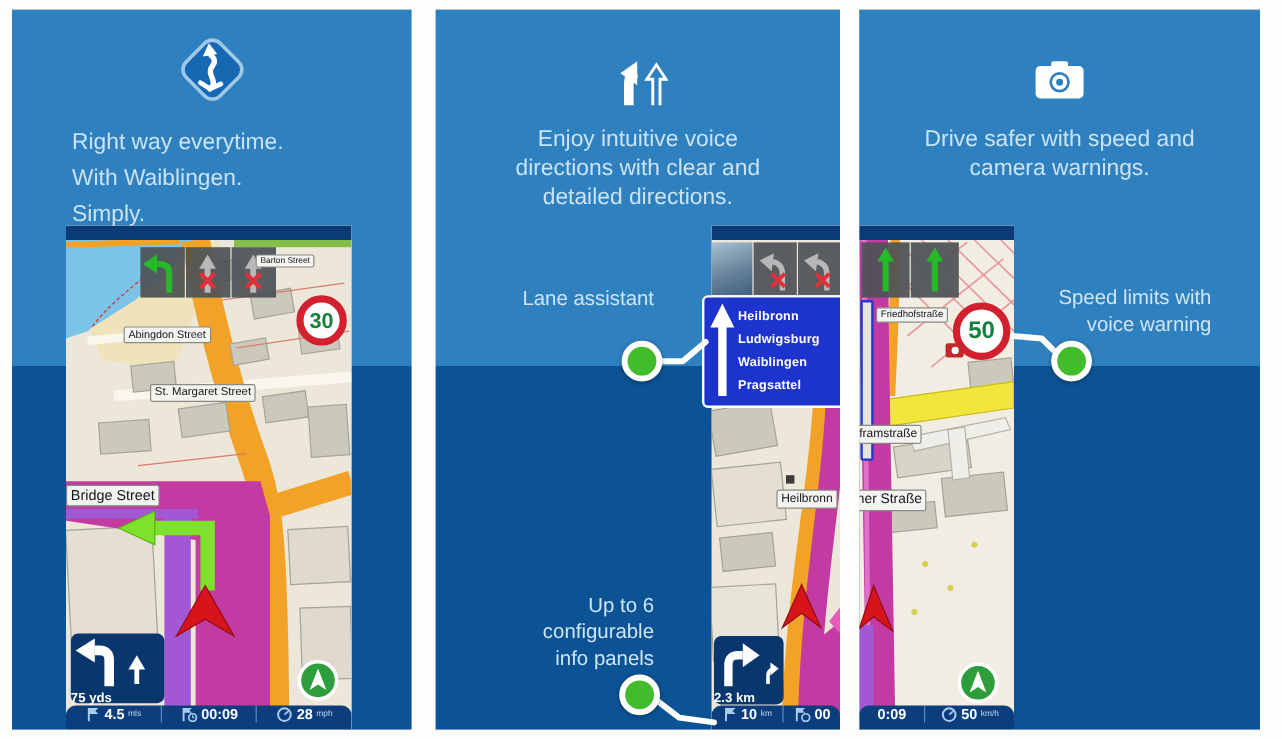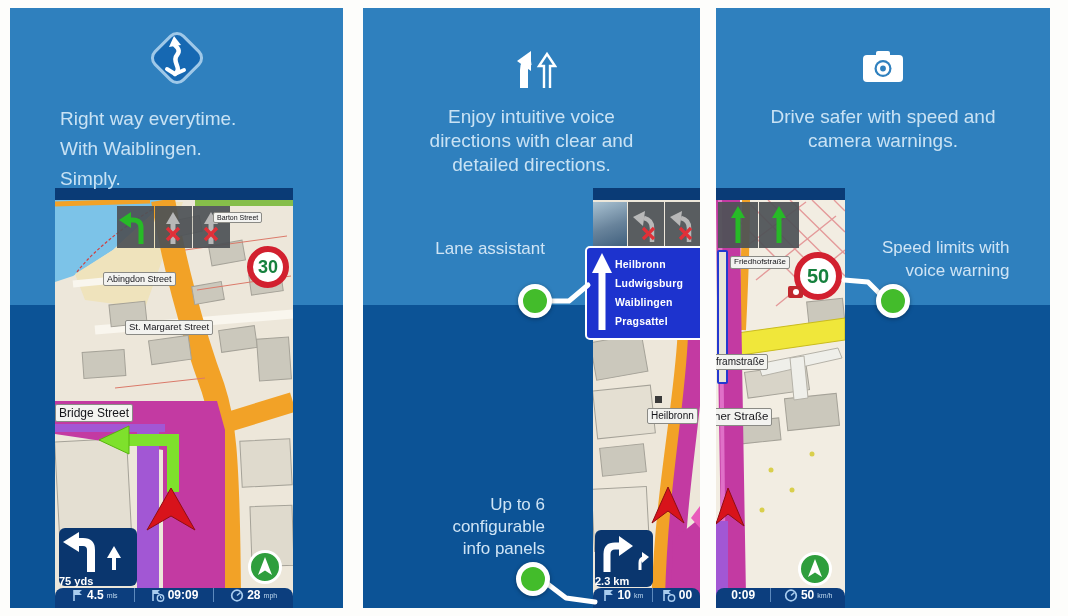--- a/index.html
+++ b/index.html
@@ -177,21 +177,21 @@
           <span class="v">4.5</span>
             <span class="u">mls</span>
         </div>
         <div class="stat">
           <svg width="15" height="14">
               <path d="M3,13 V2" stroke="#A9CDEF" stroke-width="1.6"></path>
               <polygon points="3,2 10,2 7.8,4 10,6 3,6" fill="#A9CDEF"></polygon>
               <circle cx="10.5" cy="10" r="3.2" stroke="#A9CDEF" stroke-width="1.4" fill="none"></circle>
               <path d="M10.5,10 V8 M10.5,10 H12" stroke="#A9CDEF" stroke-width="1"></path>
             </svg>
-          <span class="v">09:09</span>
+          <span class="v">00:09</span>
         </div>
         <div class="stat">
           <svg width="14" height="14">
               <circle cx="7" cy="7.5" r="5.3" stroke="#A9CDEF" stroke-width="1.7" fill="none"></circle>
               <path d="M7,7.5 L10.4,4.6" stroke="#A9CDEF" stroke-width="1.5"></path>
             </svg>
           <span class="v">28</span>
             <span class="u">mph</span>
         </div>
       </div>

